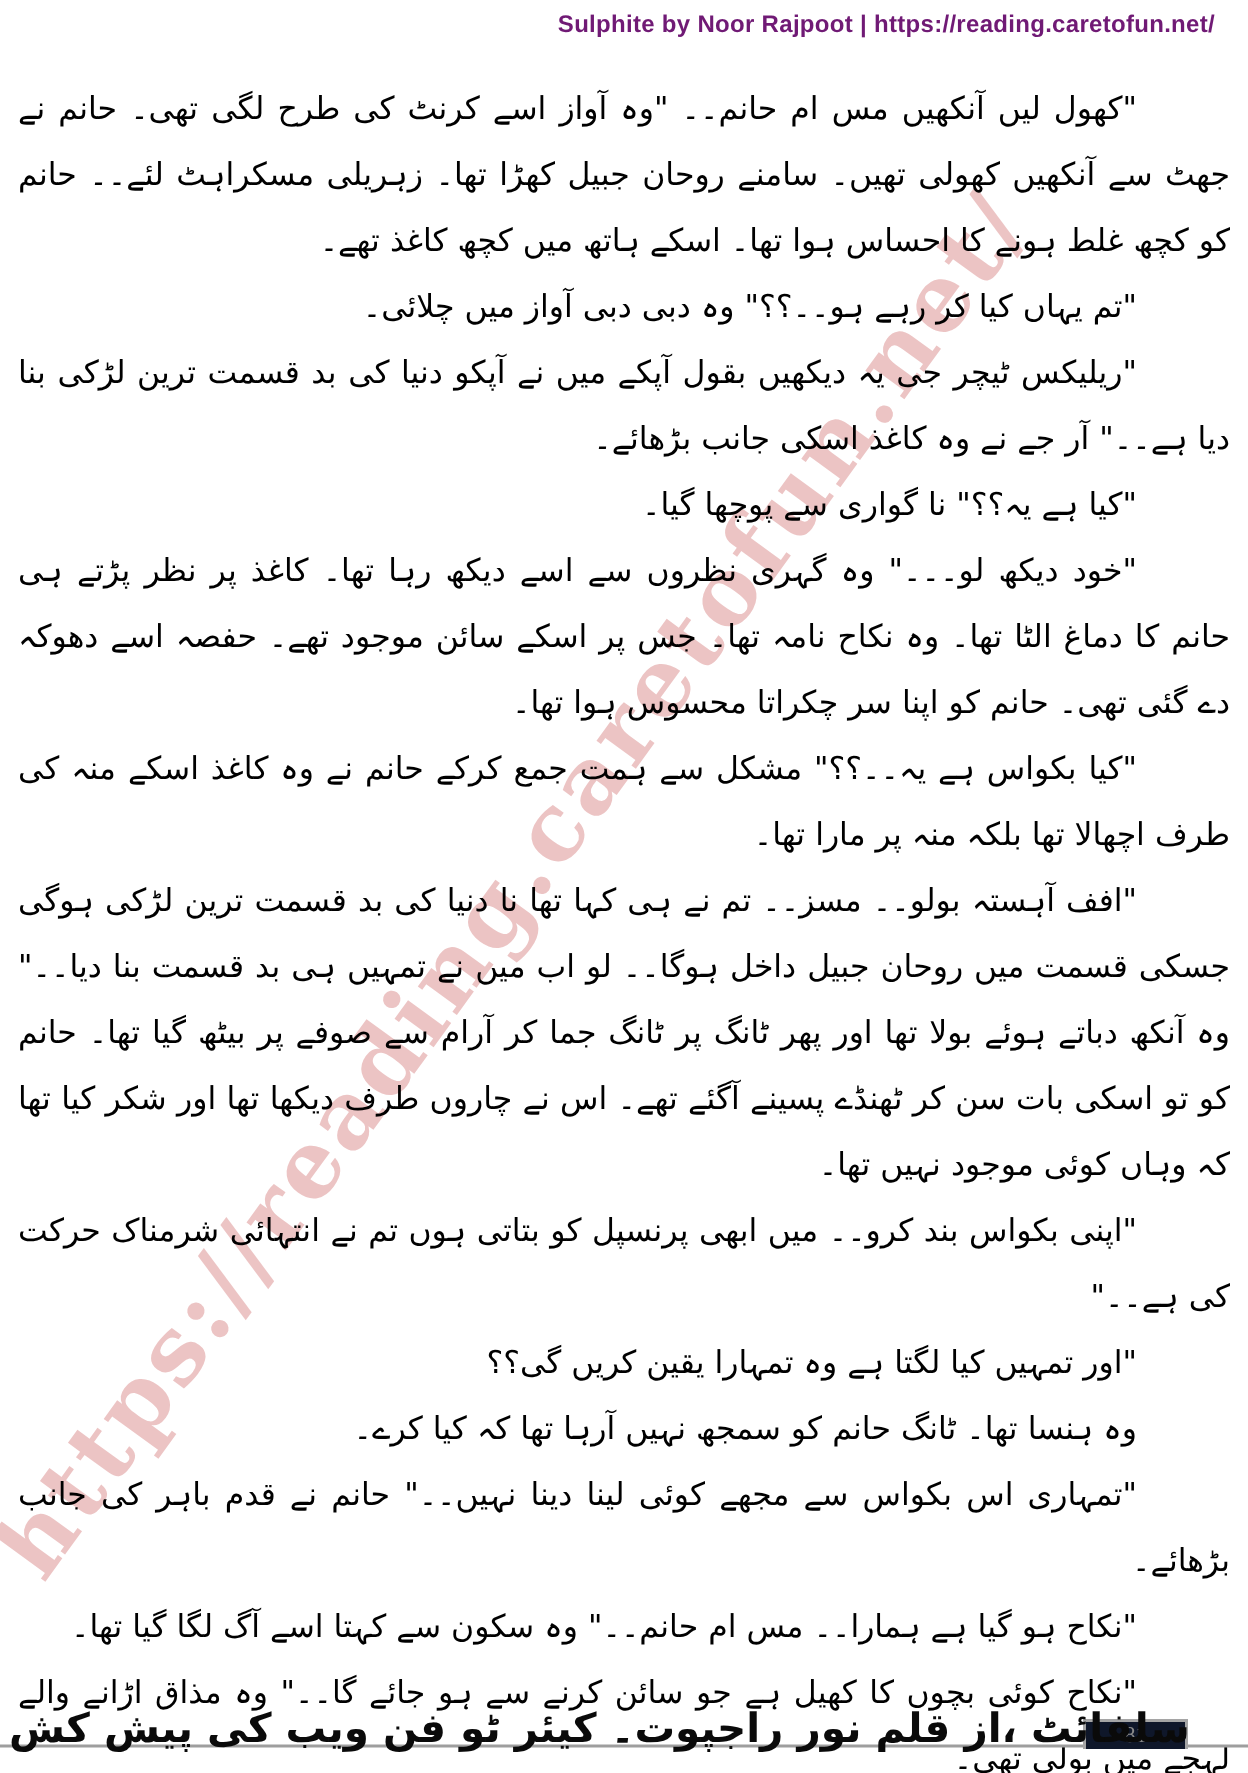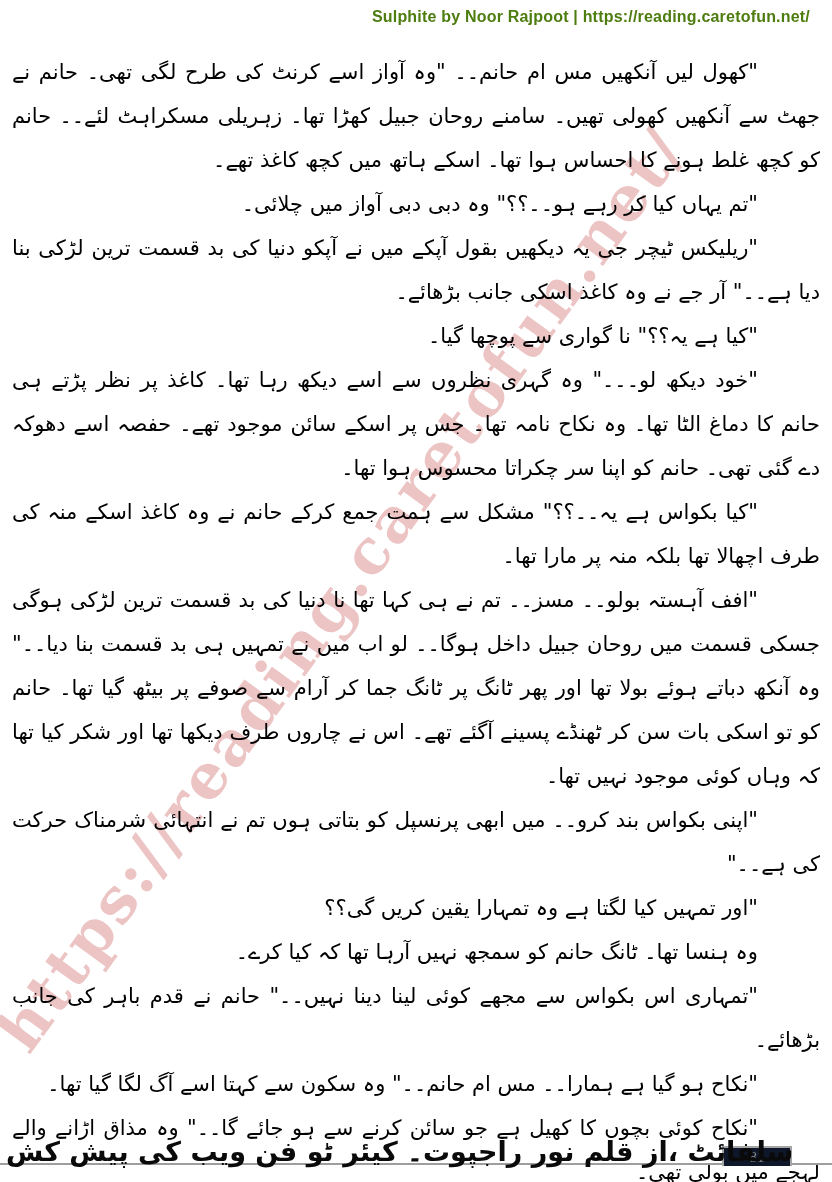--- a/index.html
+++ b/index.html
@@ -80,21 +80,21 @@
     z-index:3;
   }
 </style>
 </head>
 <body>
 
 <div class="page">
 
   <div class="watermark" style="color: rgba(224, 156, 156, 0.6);">https://reading.caretofun.net/</div>
 
-  <div class="header" style="color: #4d7c0f;">Sulphite by Noor Rajpoot | https://reading.caretofun.net/</div>
+  <div class="header" style="color: #701a75;">Sulphite by Noor Rajpoot | https://reading.caretofun.net/</div>
 
   <div class="body" id="body-container">
       <p>"کھول لیں آنکھیں مس ام حانم۔۔ "وہ آواز اسے کرنٹ کی طرح لگی تھی۔ حانم نے جھٹ سے آنکھیں کھولی تھیں۔ سامنے روحان جبیل کھڑا تھا۔ زہریلی مسکراہٹ لئے۔۔ حانم کو کچھ غلط ہونے کا احساس ہوا تھا۔ اسکے ہاتھ میں کچھ کاغذ تھے۔</p>
       <p>"تم یہاں کیا کر رہے ہو۔۔؟؟" وہ دبی دبی آواز میں چلائی۔</p>
       <p>"ریلیکس ٹیچر جی یہ دیکھیں بقول آپکے میں نے آپکو دنیا کی بد قسمت ترین لڑکی بنا دیا ہے۔۔" آر جے نے وہ کاغذ اسکی جانب بڑھائے۔</p>
       <p>"کیا ہے یہ؟؟" نا گواری سے پوچھا گیا۔</p>
       <p>"خود دیکھ لو۔۔۔" وہ گہری نظروں سے اسے دیکھ رہا تھا۔ کاغذ پر نظر پڑتے ہی حانم کا دماغ الٹا تھا۔ وہ نکاح نامہ تھا۔ جس پر اسکے سائن موجود تھے۔ حفصہ اسے دھوکہ دے گئی تھی۔ حانم کو اپنا سر چکراتا محسوس ہوا تھا۔</p>
       <p>"کیا بکواس ہے یہ۔۔؟؟" مشکل سے ہمت جمع کرکے حانم نے وہ کاغذ اسکے منہ کی طرف اچھالا تھا بلکہ منہ پر مارا تھا۔</p>
       <p>"افف آہستہ بولو۔۔ مسز۔۔ تم نے ہی کہا تھا نا دنیا کی بد قسمت ترین لڑکی ہوگی جسکی قسمت میں روحان جبیل داخل ہوگا۔۔ لو اب میں نے تمہیں ہی بد قسمت بنا دیا۔۔" وہ آنکھ دباتے ہوئے بولا تھا اور پھر ٹانگ پر ٹانگ جما کر آرام سے صوفے پر بیٹھ گیا تھا۔ حانم کو تو اسکی بات سن کر ٹھنڈے پسینے آگئے تھے۔ اس نے چاروں طرف دیکھا تھا اور شکر کیا تھا کہ وہاں کوئی موجود نہیں تھا۔</p>
       <p>"اپنی بکواس بند کرو۔۔ میں ابھی پرنسپل کو بتاتی ہوں تم نے انتہائی شرمناک حرکت کی ہے۔۔"</p>

